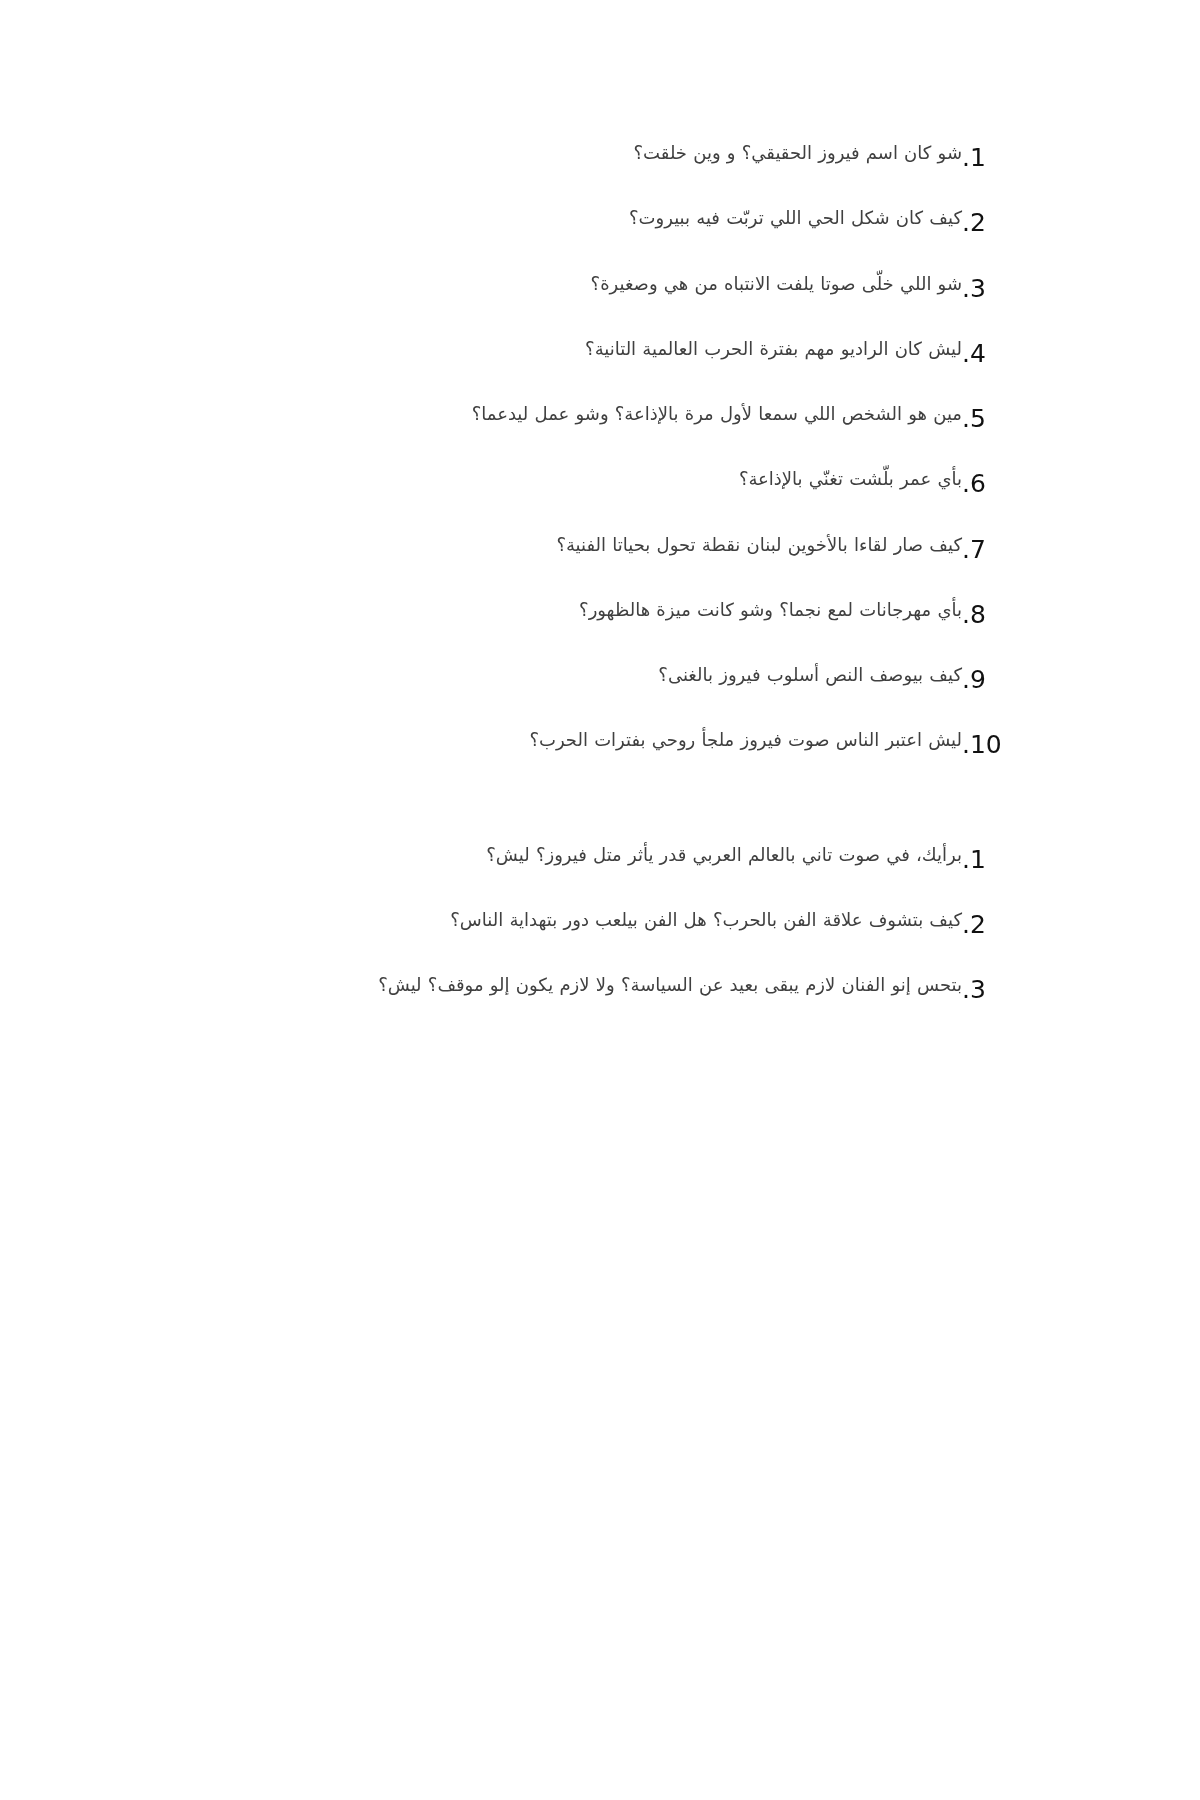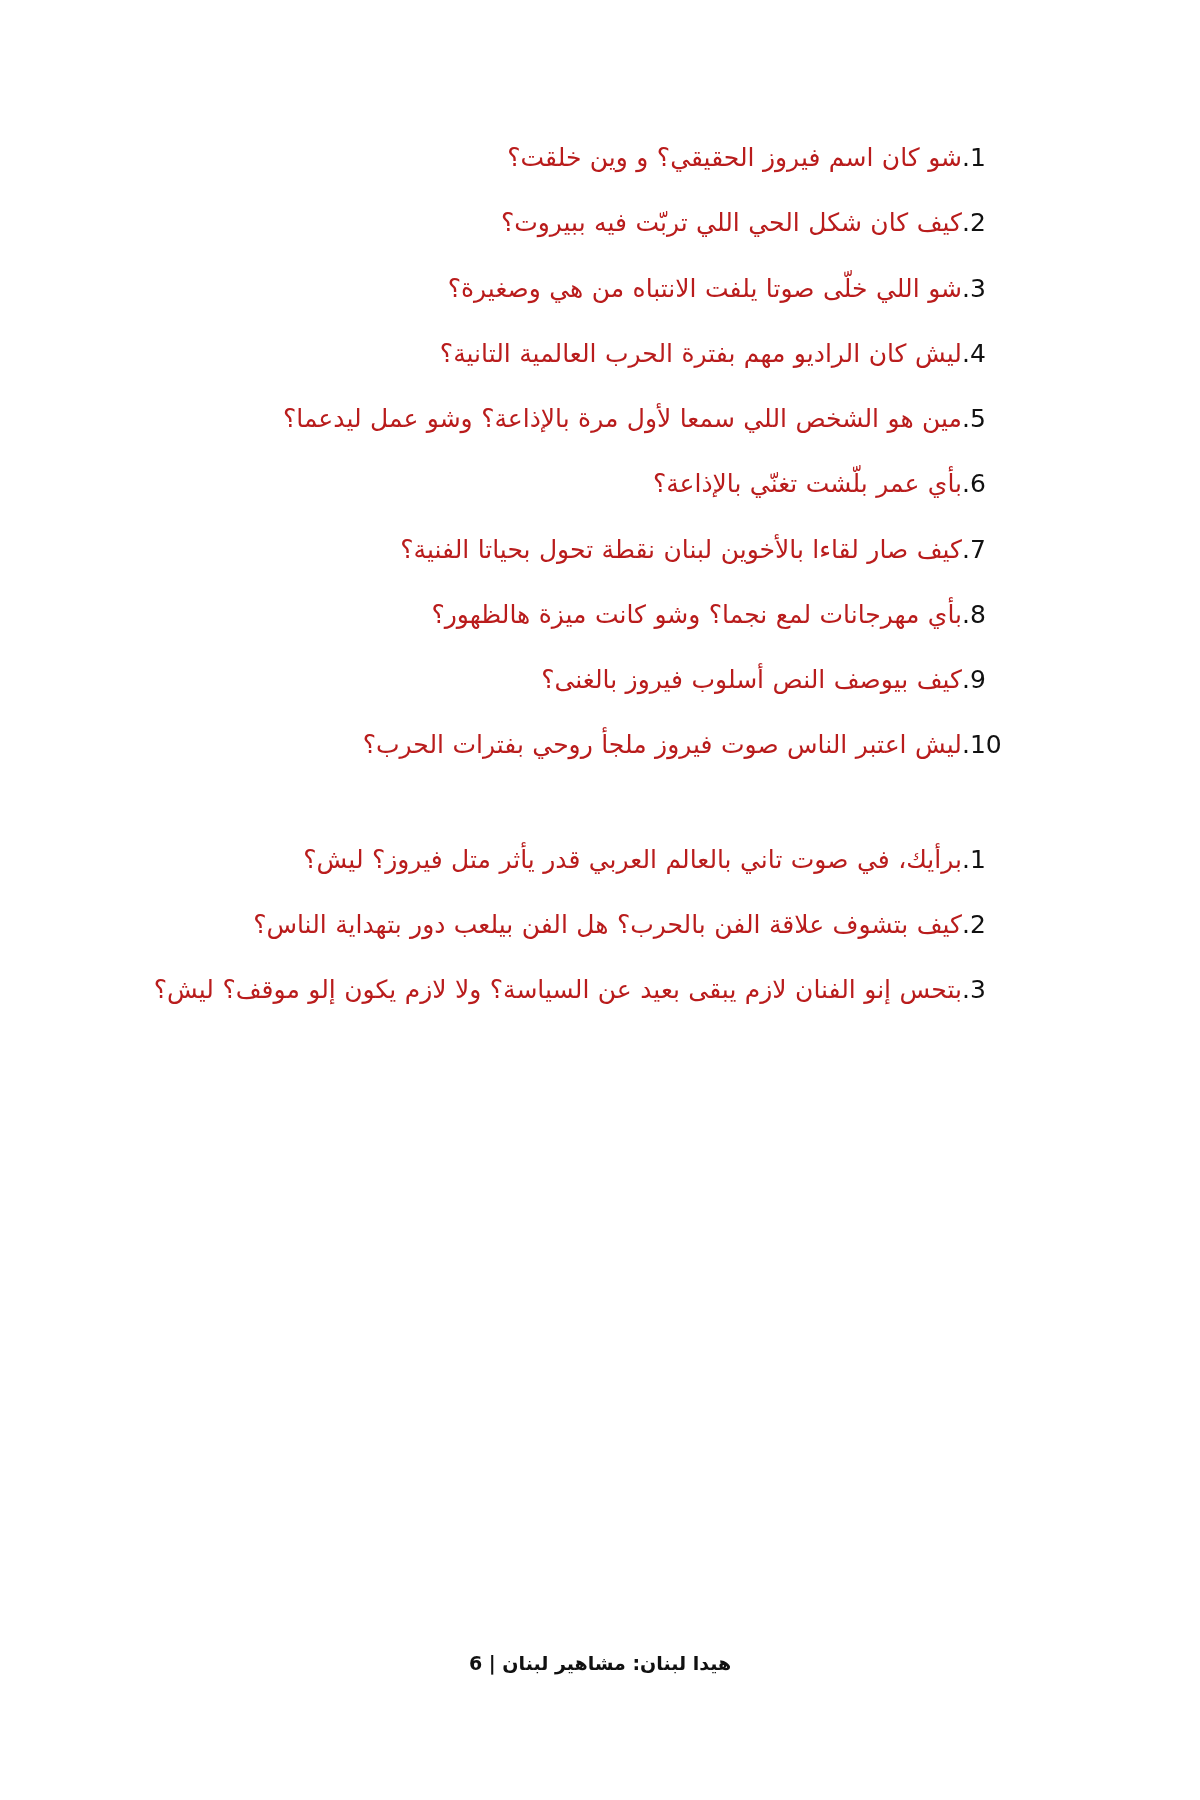--- a/index.html
+++ b/index.html
@@ -86,22 +86,22 @@
     line-height: 1.45;
     font-family: "DejaVu Sans", "Liberation Sans", sans-serif;
     direction: ltr;
     unicode-bidi: isolate;
     padding-right: 2px;
     white-space: nowrap;
   }
 
   .item-text {
     flex: 1 1 auto;
-    color: #b91c1c;
-    font-size: 25px;
+    color: #404040;
+    font-size: 18px;
     line-height: 1.45;
     text-align: right;
     direction: rtl;
     unicode-bidi: isolate;
     word-spacing: 0.5px;
   }
 
   
   .rtl-item.wide .item-text {
   }
@@ -200,14 +200,13 @@
         <li class="rtl-item wide">
           <span class="item-num">.3</span>
           <span class="item-text">بتحس إنو الفنان لازم يبقى بعيد عن السياسة؟ ولا لازم يكون إلو موقف؟ ليش؟</span>
         </li>
 
       </ol>
     </div>
 
   </div>
 
-  <div class="footer">هيدا لبنان: مشاهير لبنان | 6</div>
 </div>
 
 </body></html>

